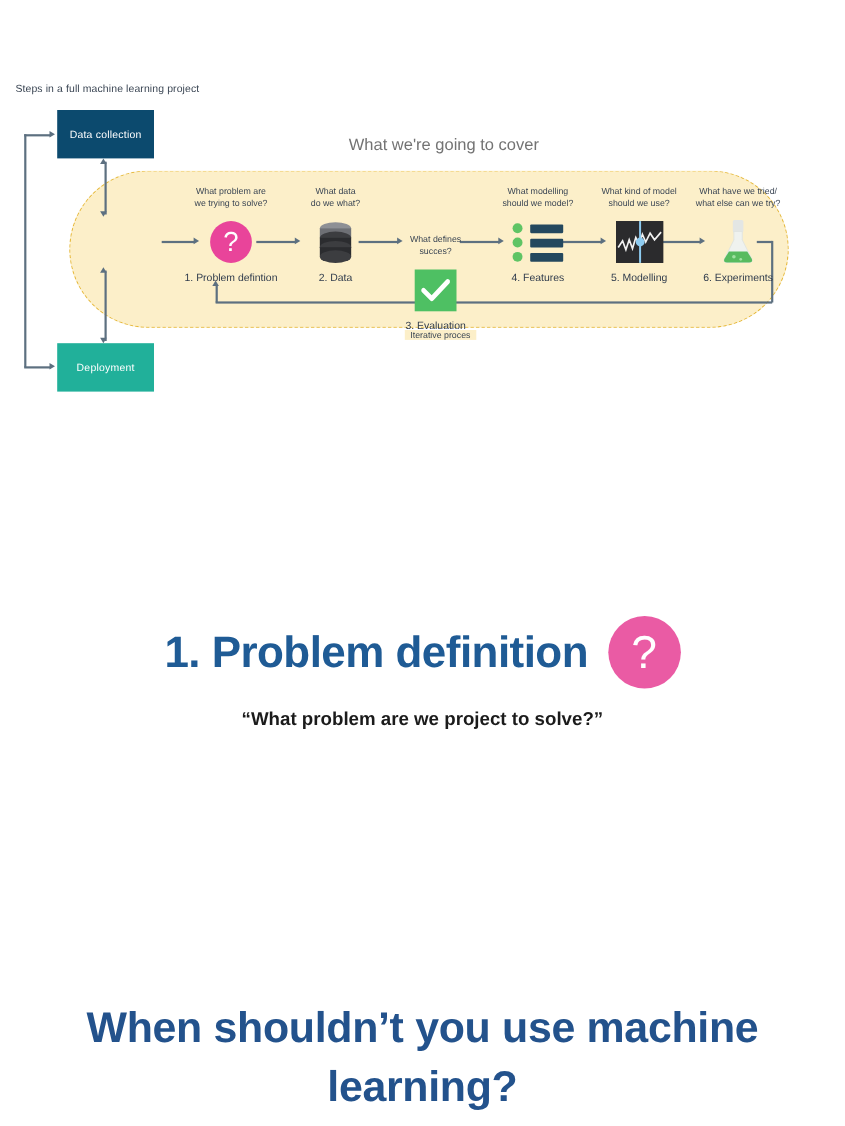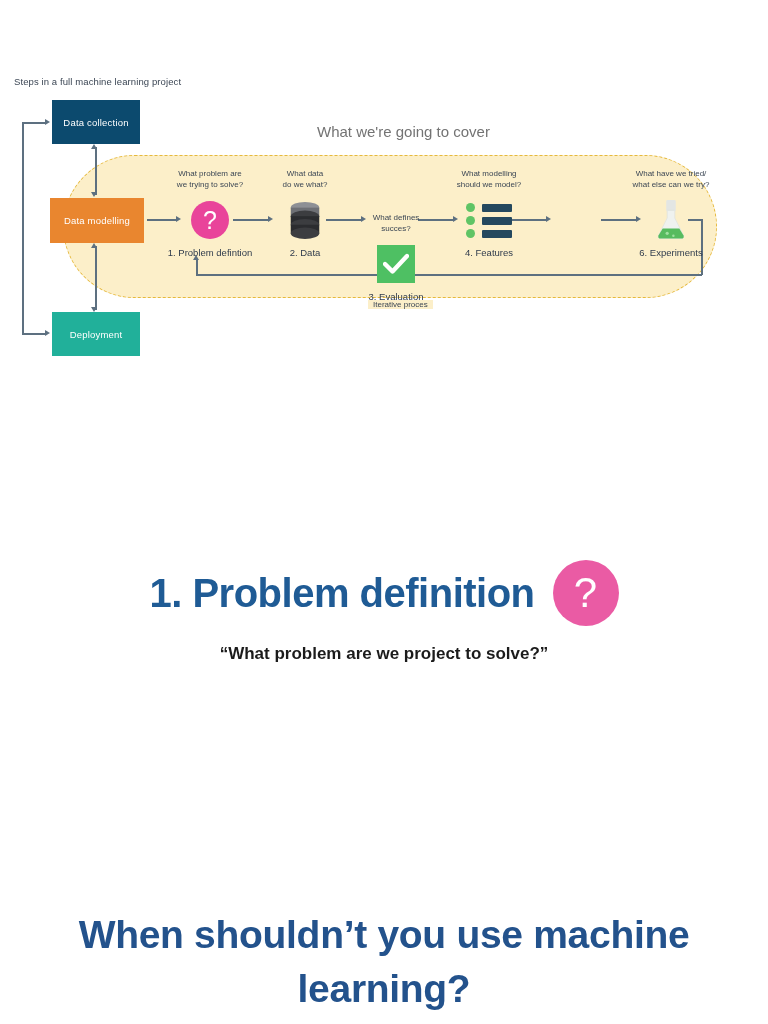--- a/index.html
+++ b/index.html
@@ -273,23 +273,20 @@
   <div class="arrow-u" style="left:91.4px; top:144px;"></div>
   <div class="arrow-d" style="left:91.4px; top:192px;"></div>
 
   <div class="vline" style="left:95px; top:246px; height:64px;"></div>
   <div class="arrow-u" style="left:91.4px; top:243px;"></div>
   <div class="arrow-d" style="left:91.4px; top:307px;"></div>
 
   <div class="proc-box" id="box-data-collection">
     <span>Data collection</span>
   </div>
-  <div class="proc-box" id="box-data-modelling">
-    <span>Data modelling</span>
-  </div>
   <div class="proc-box" id="box-deployment">
     <span>Deployment</span>
   </div>
 
   <div class="hline" style="left:147px; top:219px; width:30px;"></div>
   <div class="arrow-r" style="left:176px; top:215.6px;"></div>
 
   <div class="hline" style="left:233px; top:219px; width:36px;"></div>
   <div class="arrow-r" style="left:268px; top:215.6px;"></div>
 
@@ -368,20 +365,35 @@
         <span class="fbar" style="top:2.5px;"></span>
         <span class="fdot" style="top:15px;"></span>
         <span class="fbar" style="top:15.5px;"></span>
         <span class="fdot" style="top:28px;"></span>
         <span class="fbar" style="top:28.5px;"></span>
       </div>
     </div>
     <div class="step-label">4. Features</div>
   </div>
 
+  <div class="step" id="step-5">
+    <div class="step-q">
+      <div>What kind of model</div>
+      <div>should we use?</div>
+    </div>
+    <div class="step-icon">
+      <svg class="icon-model" viewBox="0 0 43 38">
+        <rect x="0" y="0" width="43" height="38" fill="#2b2b2d"></rect>
+        <polyline points="2,24 6,18 9,26 12,17 15,25 18,15 21,21 24,12 27,19 31,11 35,17 41,10" fill="none" stroke="#f1f1f1" stroke-width="1.5"></polyline>
+        <rect x="21" y="0" width="1.8" height="38" fill="#8ecbf0"></rect>
+        <circle cx="22" cy="19" r="4" fill="#8ecbf0"></circle>
+      </svg>
+    </div>
+    <div class="step-label">5. Modelling</div>
+  </div>
 
   <div class="step" id="step-6">
     <div class="step-q">
       <div>What have we tried/</div>
       <div>what else can we try?</div>
     </div>
     <div class="step-icon">
       <svg class="icon-flask" viewBox="0 0 34 44">
         <rect x="12" y="1" width="10" height="12" rx="1.5" fill="#e3e6e4"></rect>
         <path d="M13 12 L13 20 L4 38 Q2.6 41.5 6.4 41.5 L27.6 41.5 Q31.4 41.5 30 38 L21 20 L21 12 Z" fill="#eff2ef" stroke="#dfe3e0" stroke-width="0.8"></path>

